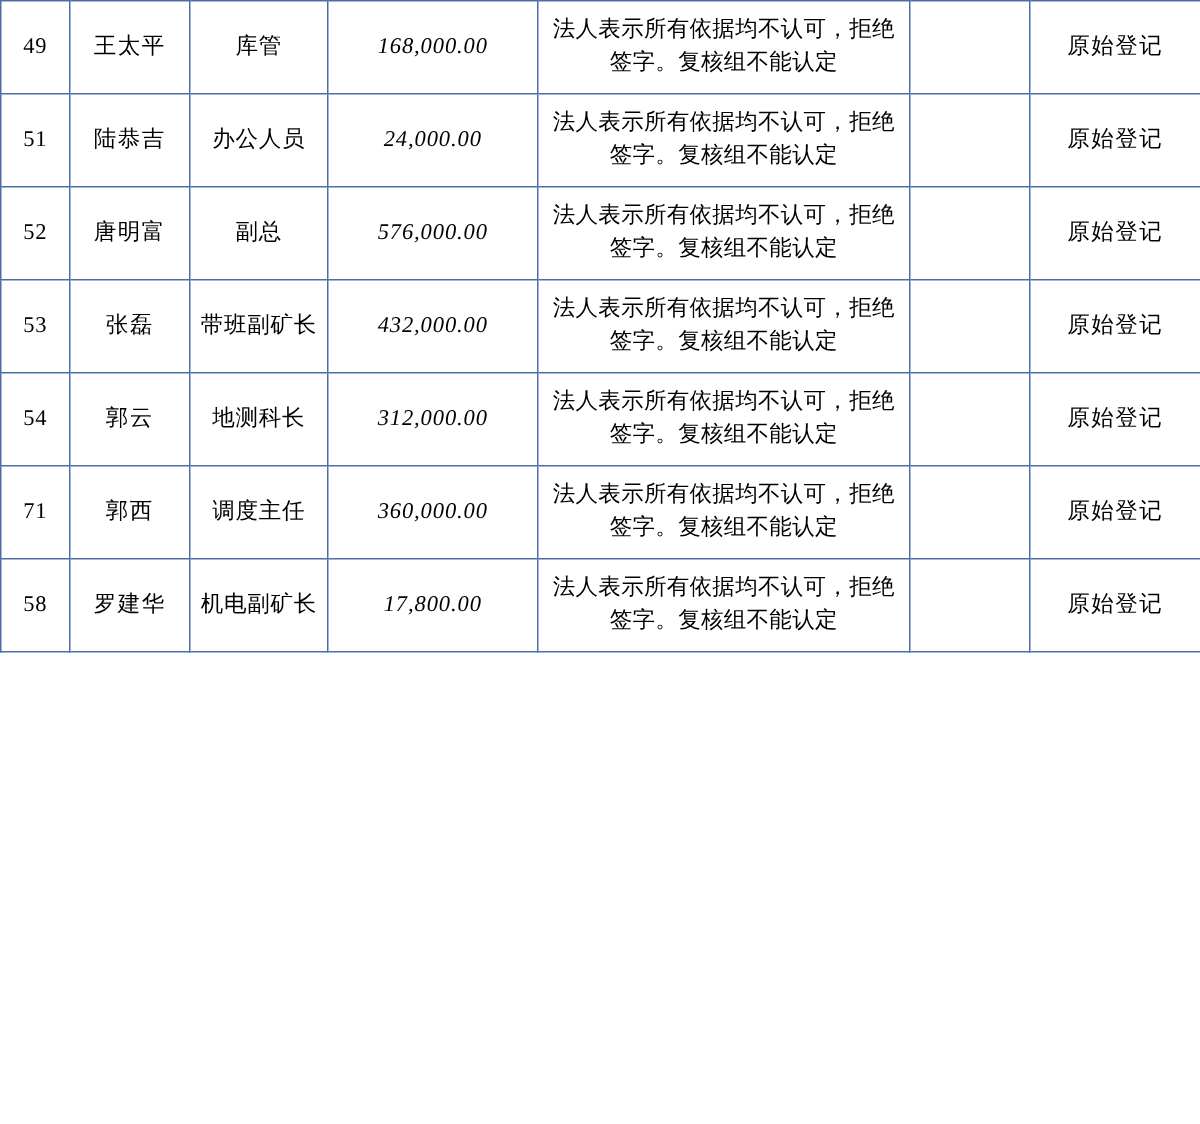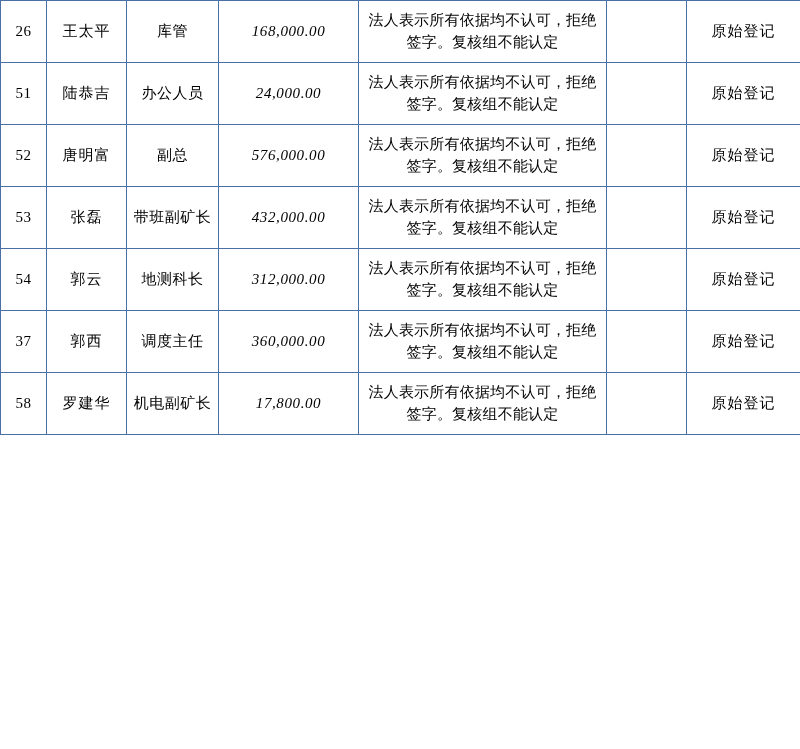--- a/index.html
+++ b/index.html
@@ -89,21 +89,21 @@
       <col class="c-index">
       <col class="c-name">
       <col class="c-role">
       <col class="c-amount">
       <col class="c-note">
       <col class="c-blank">
       <col class="c-status">
     </colgroup>
     <tbody>
       <tr class="rowh">
-        <td class="index">26</td>
+        <td class="index">49</td>
         <td class="name">王太平</td>
         <td class="role">库管</td>
         <td class="amount">168,000.00</td>
         <td class="note">法人表示所有依据均不认可，拒绝签字。复核组不能认定</td>
         <td class="blank"></td>
         <td class="status">原始登记</td>
       </tr>
       <tr class="rowh">
         <td class="index">51</td>
         <td class="name">陆恭吉</td>
@@ -134,21 +134,21 @@
       <tr class="rowh">
         <td class="index">54</td>
         <td class="name">郭云</td>
         <td class="role">地测科长</td>
         <td class="amount">312,000.00</td>
         <td class="note">法人表示所有依据均不认可，拒绝签字。复核组不能认定</td>
         <td class="blank"></td>
         <td class="status">原始登记</td>
       </tr>
       <tr class="rowh">
-        <td class="index">37</td>
+        <td class="index">71</td>
         <td class="name">郭西</td>
         <td class="role">调度主任</td>
         <td class="amount">360,000.00</td>
         <td class="note">法人表示所有依据均不认可，拒绝签字。复核组不能认定</td>
         <td class="blank"></td>
         <td class="status">原始登记</td>
       </tr>
       <tr class="rowh">
         <td class="index">58</td>
         <td class="name">罗建华</td>

